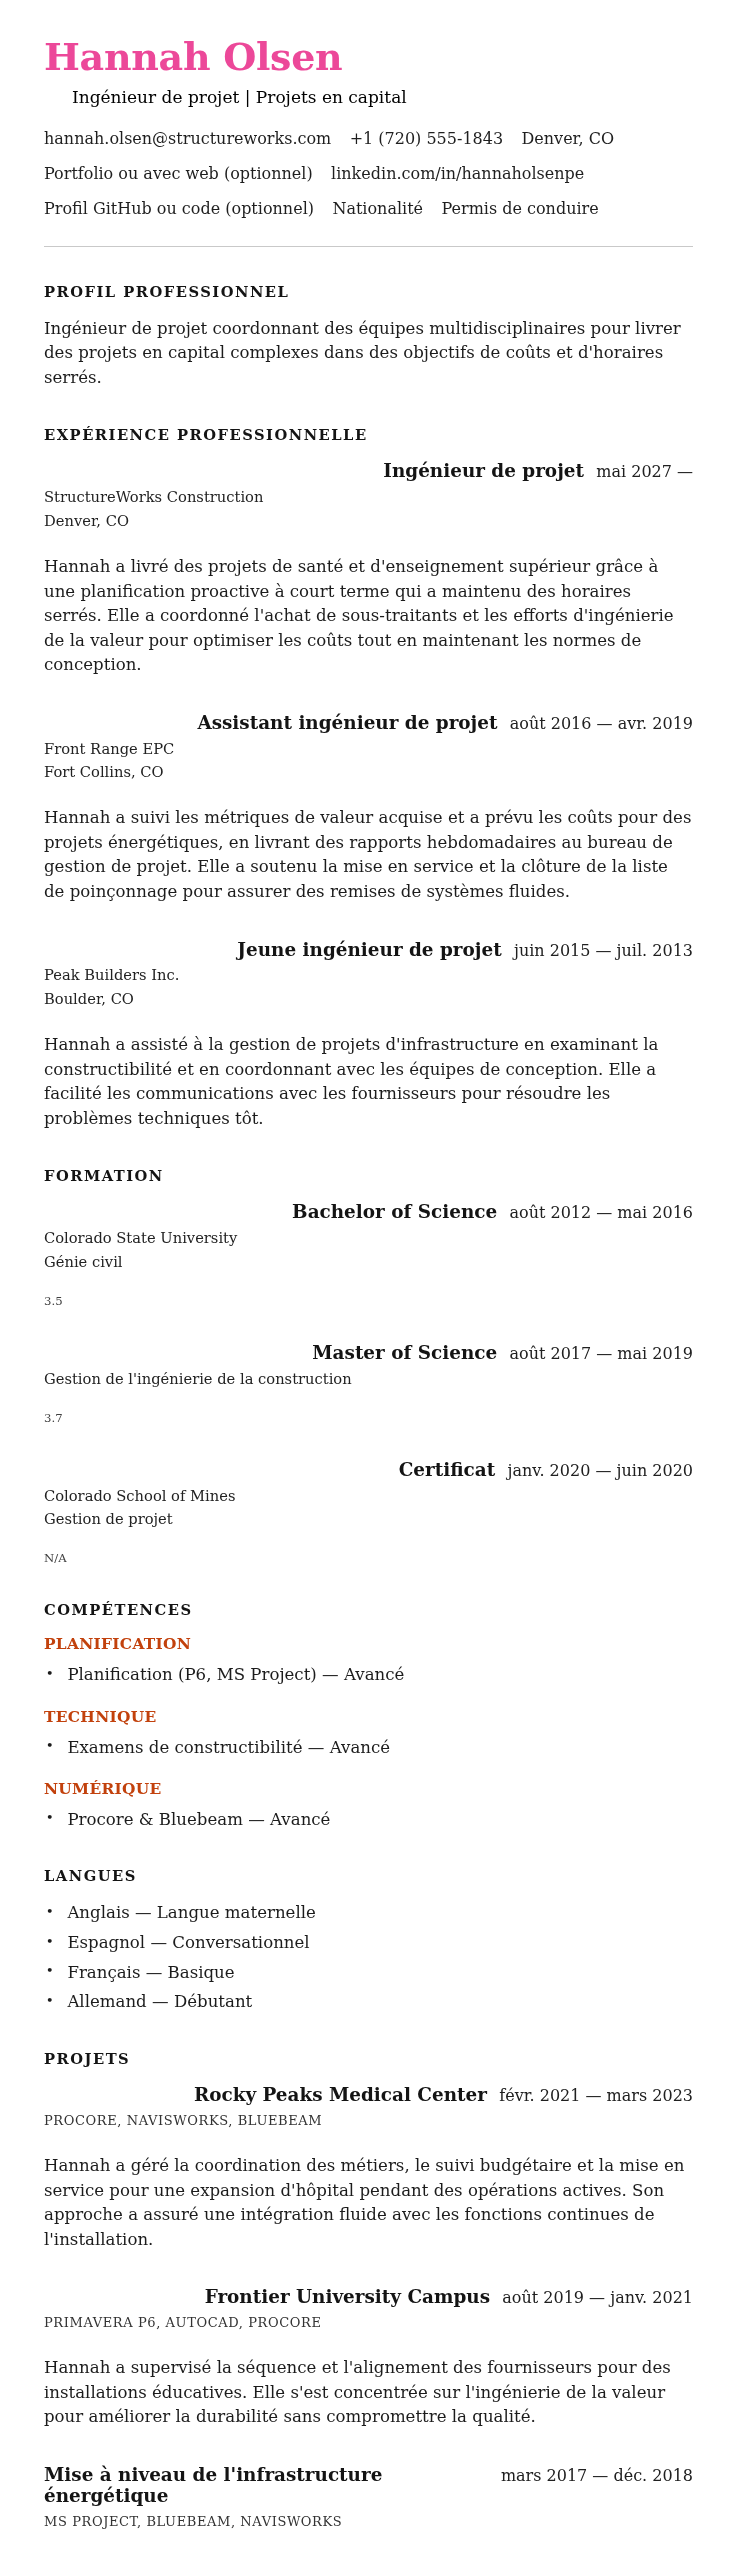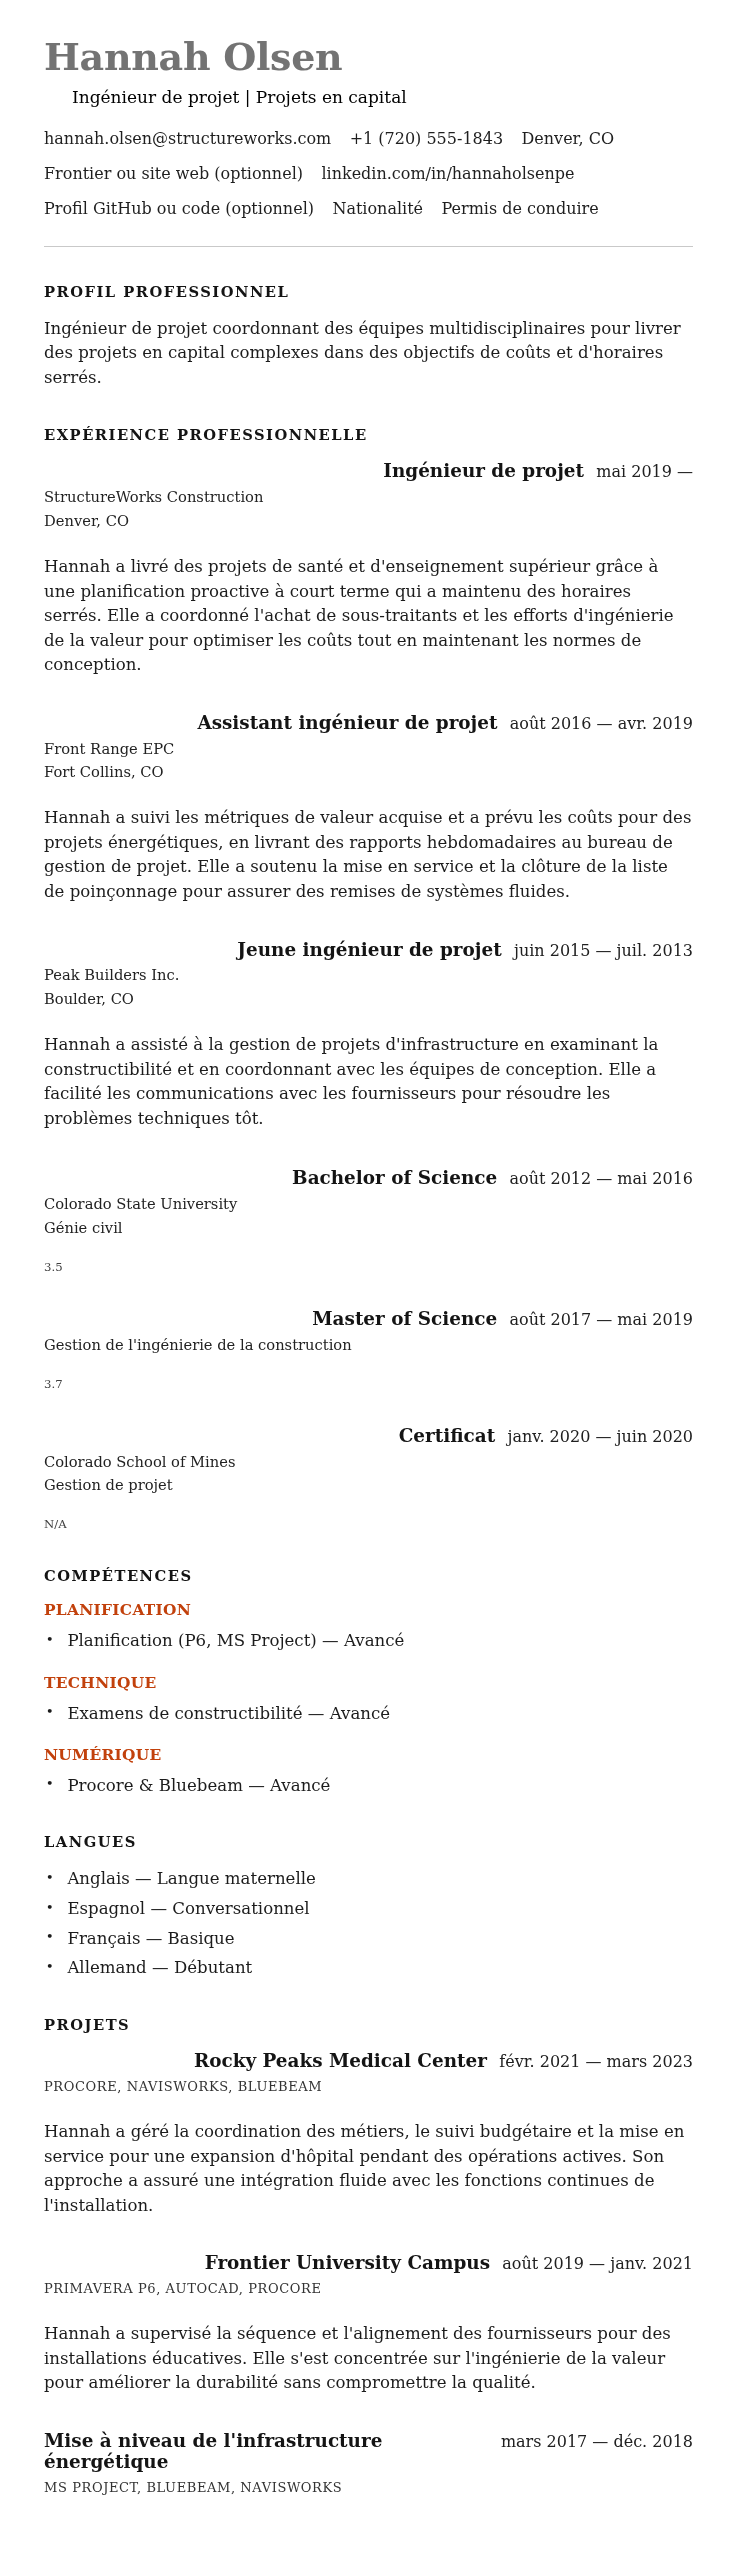--- a/index.html
+++ b/index.html
@@ -17,21 +17,21 @@
     background: #ffffff;
     padding: 36px 44px 43px 44px;
   }
 
   
   .name {
     font-size: 38px;
     font-weight: 700;
     line-height: 1.08;
     letter-spacing: -0.3px;
-    color: #737373;
+    color: #ec4899;
   }
   .subtitle {
     font-size: 17px;
     margin-top: 9.8px;
     color: #000000;
     margin-left: 28px;
   }
   .contact-row {
     display: flex;
     flex-wrap: wrap;
@@ -142,21 +142,21 @@
   <header>
     <h1 class="name">Hannah Olsen</h1>
     <div class="subtitle">Ingénieur de projet | Projets en capital</div>
 
     <div class="contact-row first">
       <span>hannah.olsen@structureworks.com</span>
       <span>+1 (720) 555-1843</span>
       <span>Denver, CO</span>
     </div>
     <div class="contact-row">
-      <span>Frontier ou site web (optionnel)</span>
+      <span>Portfolio ou avec web (optionnel)</span>
       <span>linkedin.com/in/hannaholsenpe</span>
     </div>
     <div class="contact-row">
       <span>Profil GitHub ou code (optionnel)</span>
       <span>Nationalité</span>
       <span>Permis de conduire</span>
     </div>
   </header>
 
   <hr class="rule">
@@ -165,21 +165,21 @@
     <div class="section-heading">PROFIL PROFESSIONNEL</div>
     <p class="section-body">Ingénieur de projet coordonnant des équipes multidisciplinaires pour livrer des projets en capital complexes dans des objectifs de coûts et d'horaires serrés.</p>
   </section>
 
   <section class="section">
     <div class="section-heading">EXPÉRIENCE PROFESSIONNELLE</div>
 
     <div class="entry">
       <div class="entry-head">
         <div class="entry-title">Ingénieur de projet</div>
-        <div class="entry-date">mai 2019 —</div>
+        <div class="entry-date">mai 2027 —</div>
       </div>
       <div class="entry-sub">StructureWorks Construction</div>
       <div class="entry-sub">Denver, CO</div>
       <p class="entry-desc">Hannah a livré des projets de santé et d'enseignement supérieur grâce à une planification proactive à court terme qui a maintenu des horaires serrés. Elle a coordonné l'achat de sous-traitants et les efforts d'ingénierie de la valeur pour optimiser les coûts tout en maintenant les normes de conception.</p>
     </div>
 
     <div class="entry">
       <div class="entry-head">
         <div class="entry-title">Assistant ingénieur de projet</div>
         <div class="entry-date">août 2016 — avr. 2019</div>
@@ -194,20 +194,21 @@
         <div class="entry-title">Jeune ingénieur de projet</div>
         <div class="entry-date">juin 2015 — juil. 2013</div>
       </div>
       <div class="entry-sub">Peak Builders Inc.</div>
       <div class="entry-sub">Boulder, CO</div>
       <p class="entry-desc">Hannah a assisté à la gestion de projets d'infrastructure en examinant la constructibilité et en coordonnant avec les équipes de conception. Elle a facilité les communications avec les fournisseurs pour résoudre les problèmes techniques tôt.</p>
     </div>
   </section>
 
   <section class="section">
+    <div class="section-heading">FORMATION</div>
 
     <div class="entry">
       <div class="entry-head">
         <div class="entry-title">Bachelor of Science</div>
         <div class="entry-date">août 2012 — mai 2016</div>
       </div>
       <div class="entry-sub">Colorado State University</div>
       <div class="entry-sub">Génie civil</div>
       <div class="entry-meta">3.5</div>
     </div>

